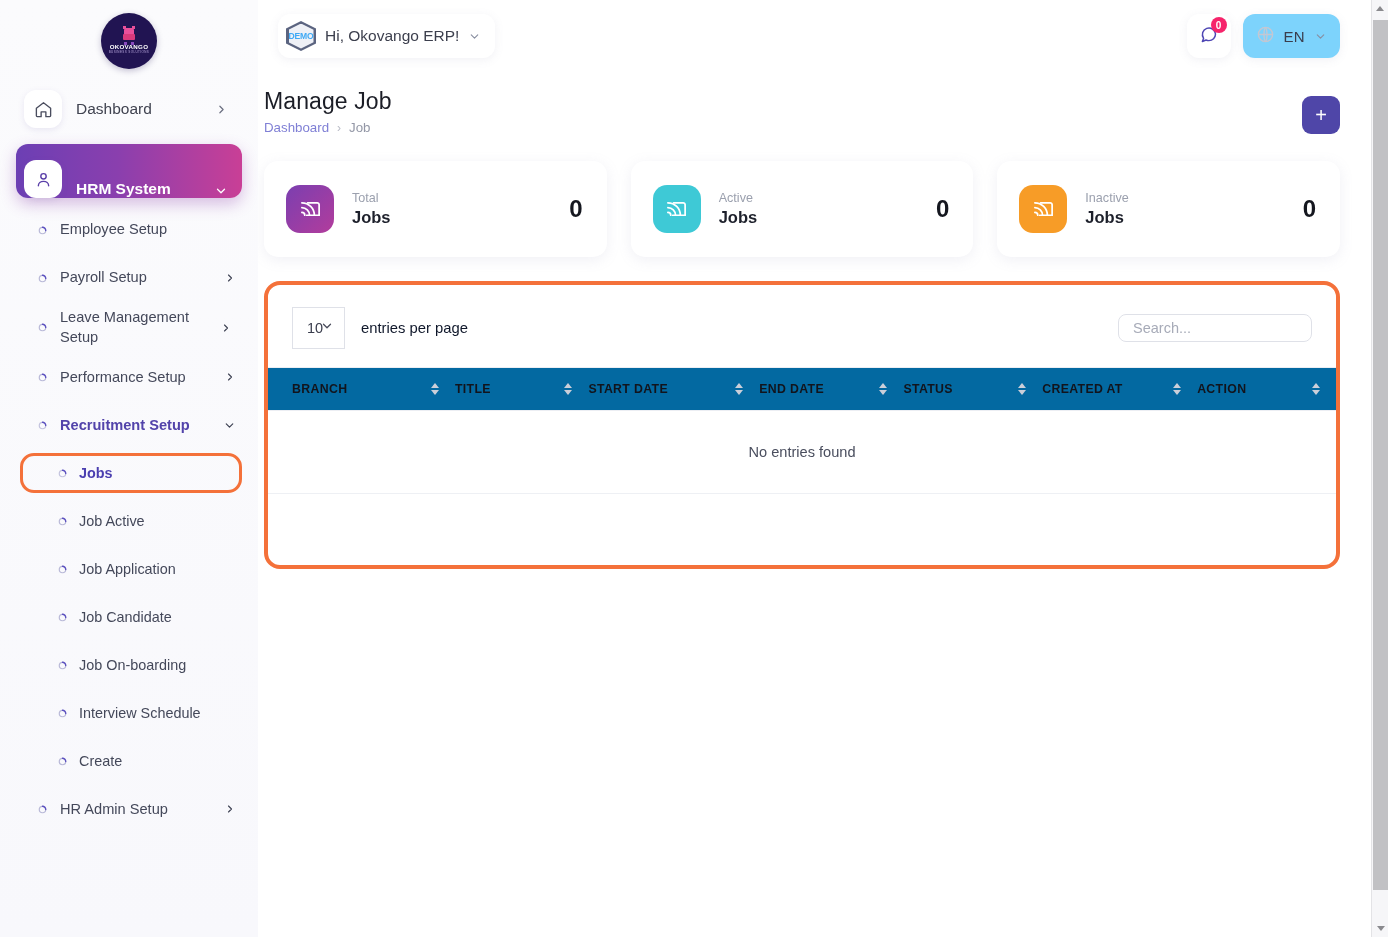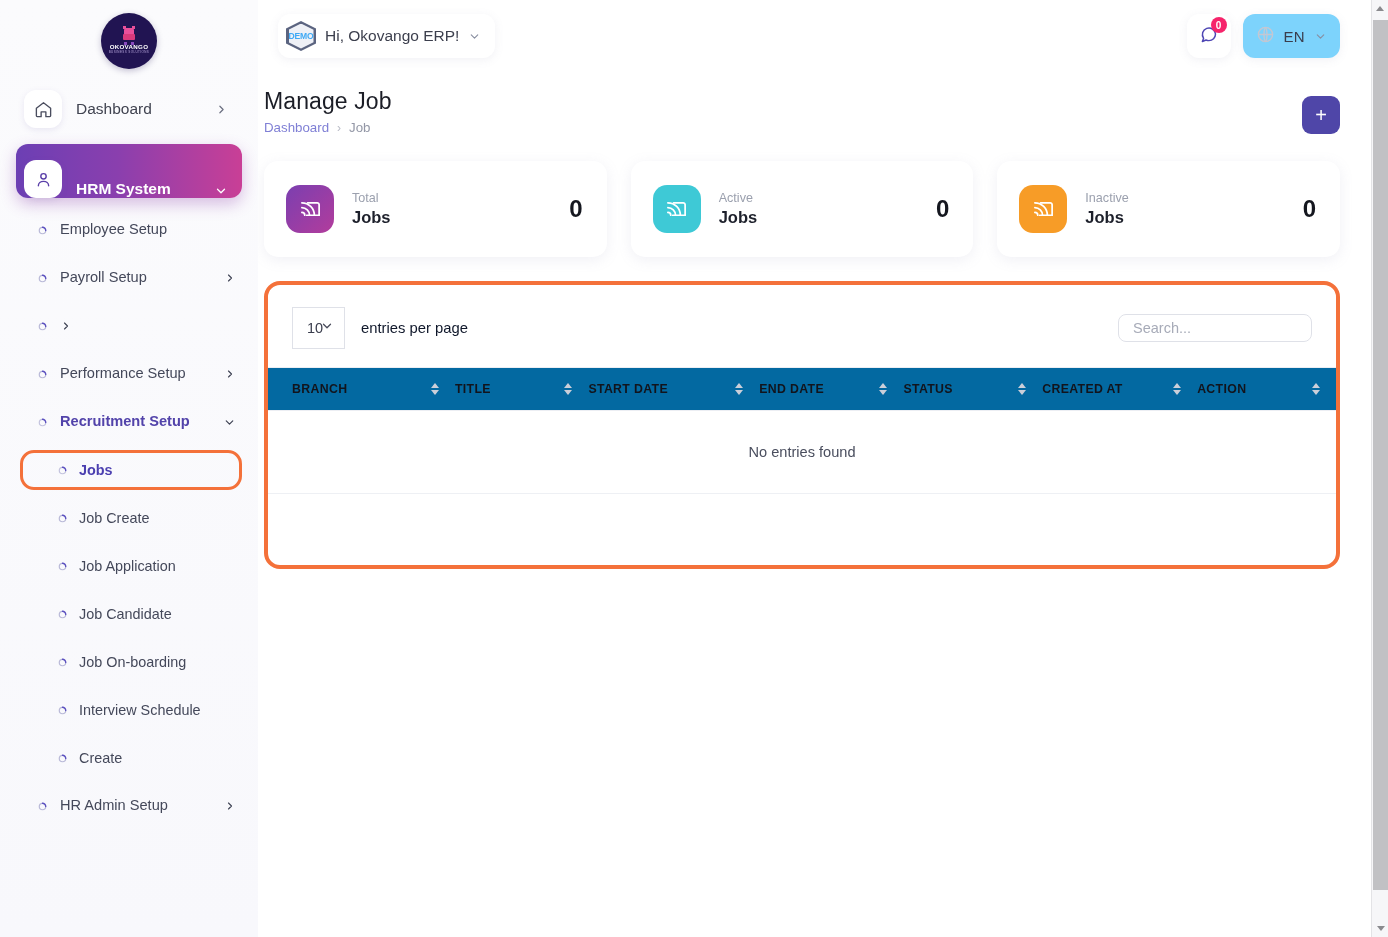--- a/index.html
+++ b/index.html
@@ -293,20 +293,21 @@
         </span>
       </div>
 
       <div class="sub-item">
         <span class="dot">
           <svg width="9" height="9" viewBox="0 0 12 12">
               <circle cx="6" cy="6" r="4.3" fill="none" stroke="#b9b9d8" stroke-width="1.6"></circle>
               <path d="M6 1.7A4.3 4.3 0 0 1 10.3 6" stroke="#5b4fc0" stroke-width="1.8" fill="none" stroke-linecap="round"></path>
             </svg>
         </span>
+        <span class="label" style="max-width:148px;">Leave Management Setup</span>
         <span class="chev">
           <svg width="12" height="12" viewBox="0 0 24 24" fill="none" stroke="currentColor" stroke-width="2.2" stroke-linecap="round" stroke-linejoin="round">
               <path d="m9 18 6-6-6-6"></path>
             </svg>
         </span>
       </div>
 
       <div class="sub-item">
         <span class="dot">
           <svg width="9" height="9" viewBox="0 0 12 12">
@@ -351,21 +352,21 @@
           <span class="label">Jobs</span>
         </div>
 
         <div class="subsub-item">
           <span class="dot">
             <svg width="9" height="9" viewBox="0 0 12 12">
                 <circle cx="6" cy="6" r="4.3" fill="none" stroke="#b9b9d8" stroke-width="1.6"></circle>
                 <path d="M6 1.7A4.3 4.3 0 0 1 10.3 6" stroke="#5b4fc0" stroke-width="1.8" fill="none" stroke-linecap="round"></path>
               </svg>
           </span>
-          <span class="label">Job Create</span>
+          <span class="label">Job Active</span>
         </div>
 
         <div class="subsub-item">
           <span class="dot">
             <svg width="9" height="9" viewBox="0 0 12 12">
                 <circle cx="6" cy="6" r="4.3" fill="none" stroke="#b9b9d8" stroke-width="1.6"></circle>
                 <path d="M6 1.7A4.3 4.3 0 0 1 10.3 6" stroke="#5b4fc0" stroke-width="1.8" fill="none" stroke-linecap="round"></path>
               </svg>
           </span>
           <span class="label">Job Application</span>

